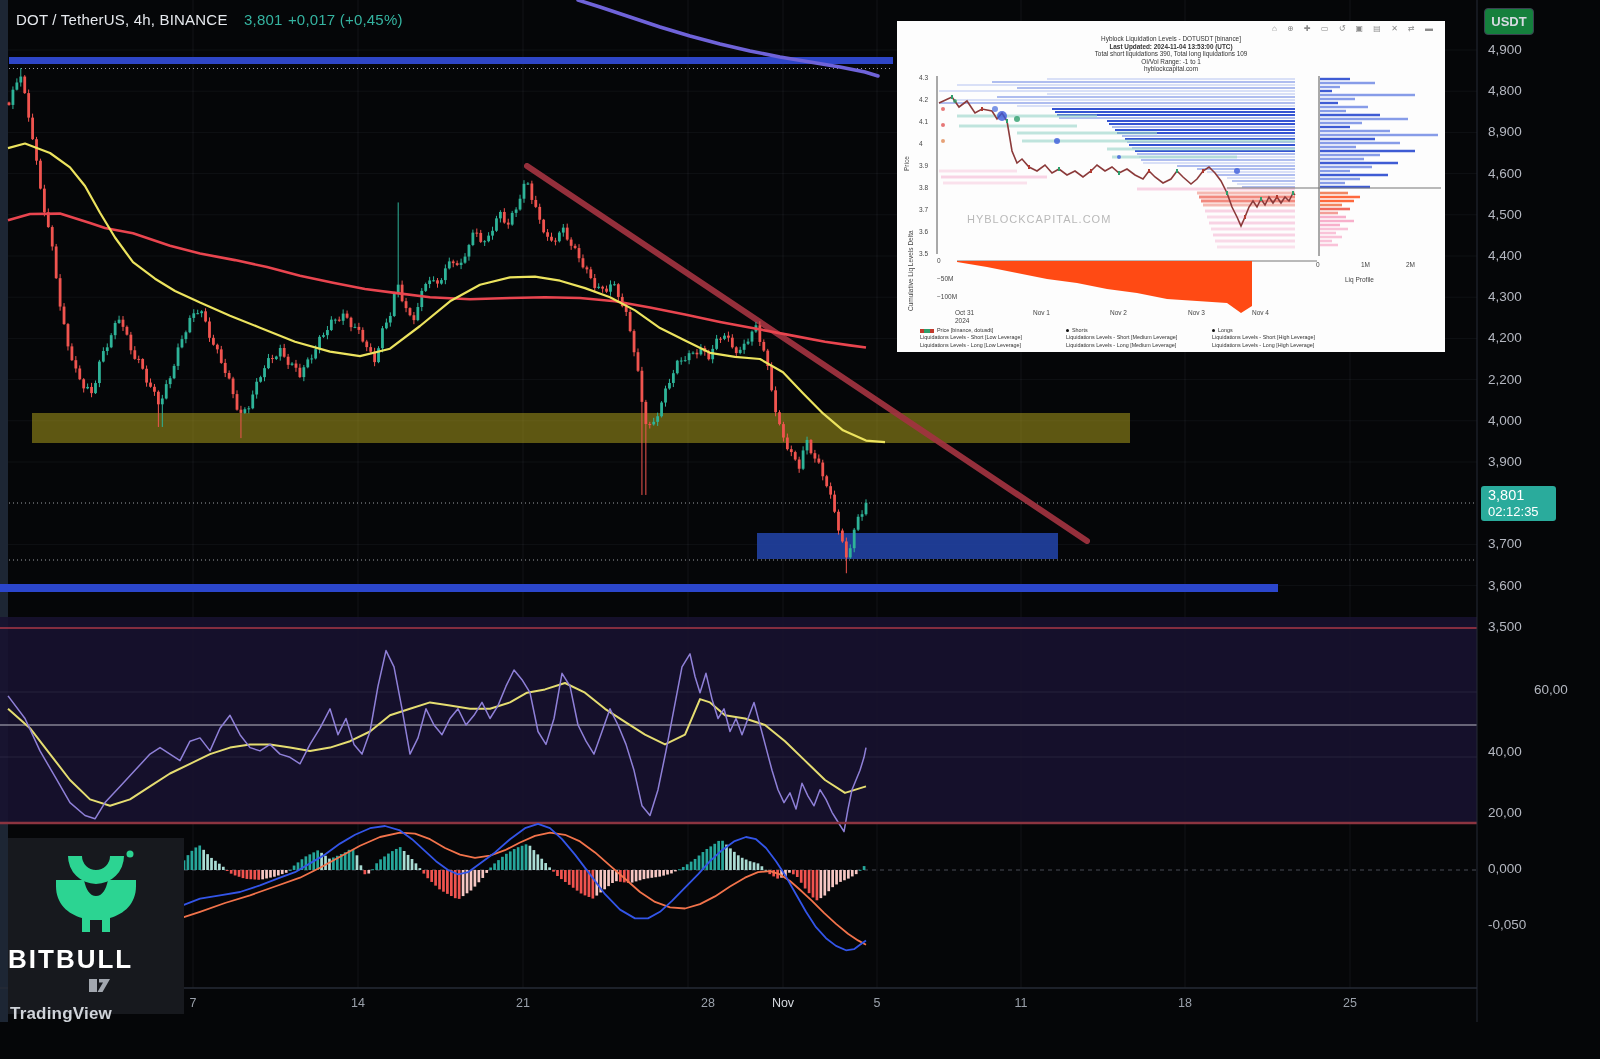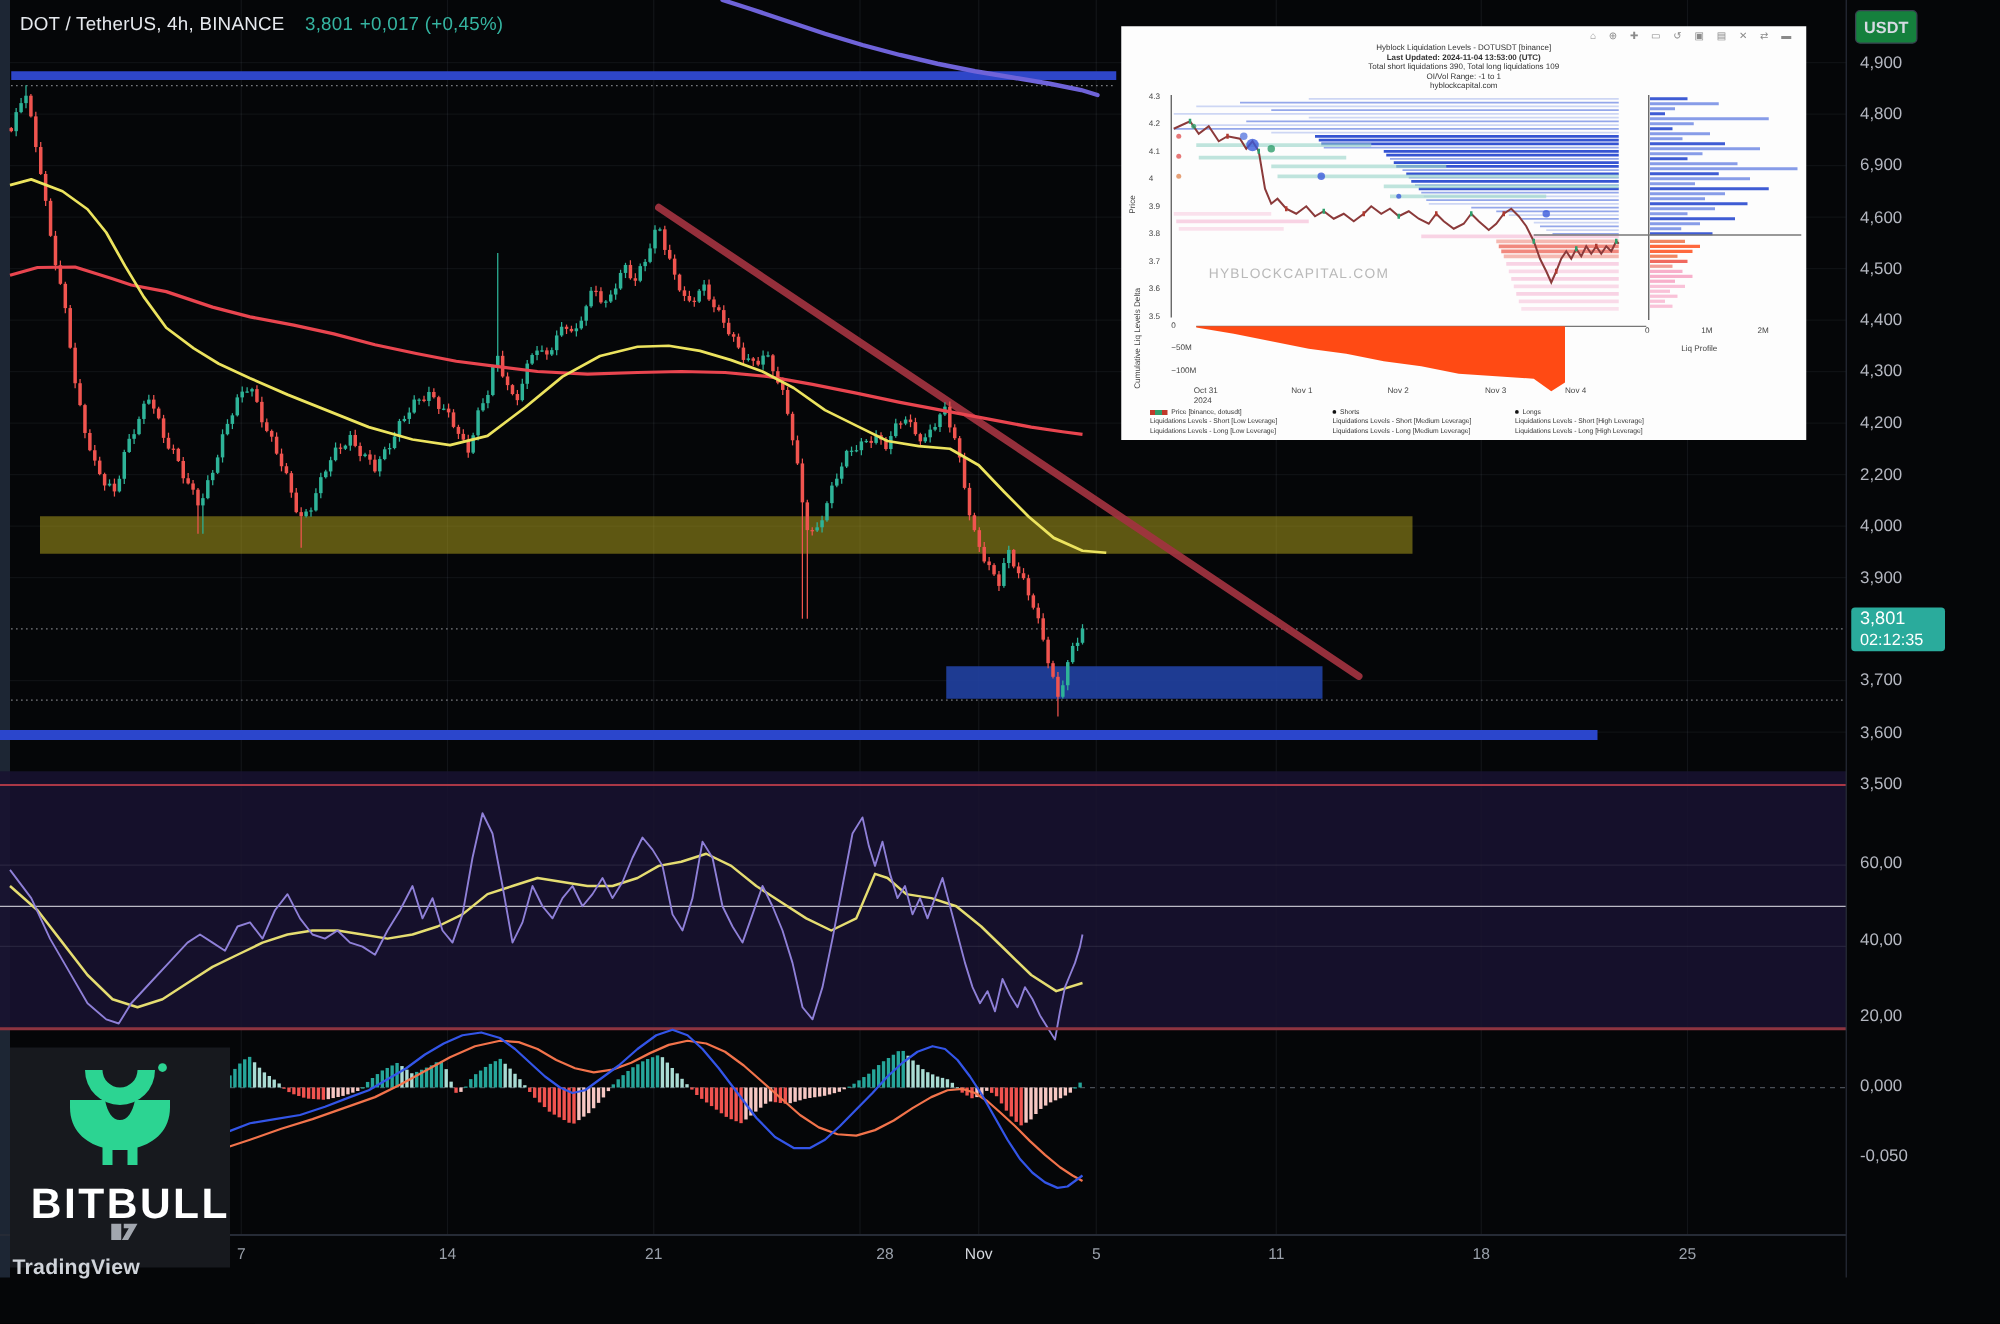--- a/index.html
+++ b/index.html
@@ -31,22 +31,22 @@
   .hytick{position:absolute;font-size:6.5px;color:#444;}
   .hyrot{position:absolute;font-size:6.5px;color:#444;transform:rotate(-90deg);transform-origin:left top;white-space:nowrap;}
   #hy-watermark{position:absolute;left:70px;top:192px;font-size:11px;color:#b9b9b9;letter-spacing:1px;}
   .hyleg{position:absolute;font-size:5.4px;color:#333;line-height:7px;white-space:nowrap;}
   .hyleg .mk-dot{display:inline-block;width:3px;height:3px;background:#111;border-radius:50%;margin-right:3px;vertical-align:middle;}
   .hyleg .mk-price{display:inline-block;width:14px;height:4px;margin-right:3px;
      background:linear-gradient(90deg,#c0392b 30%,#2e9e6b 30%,#2e9e6b 70%,#c0392b 70%);vertical-align:middle;}
   #bitbull{left:8px;top:838px;width:176px;height:176px;background:#17191e;z-index:6;}
   #footer-brand{left:10px;top:975px;z-index:6;display:flex;align-items:flex-end;gap:7px;flex-direction:column;}
   #footer-brand .txt{color:#cfd3d9;font-size:17px;font-weight:600;letter-spacing:.2px;}
-  #bb-word{position:absolute;left:0;top:106px;width:100%;text-align:right;color:#fff;
-     font-size:34px;font-weight:800;letter-spacing:2px;}
+  #bb-word{position:absolute;left:0;top:106px;width:100%;text-align:left;color:#fff;
+     font-size:26px;font-weight:800;letter-spacing:2px;}
 </style>
 </head>
 <body>
 
 <div id="app">
   <div id="left-strip" class="abs"></div>
 
   <svg id="chart-svg" class="abs" width="1600" height="1059">
       <g>
         <line x1="193" y1="0" x2="193" y2="988" stroke="rgba(160,170,190,0.09)" stroke-width="1"></line>
@@ -723,35 +723,35 @@
     <span class="chg">+0,017 (+0,45%)</span>
   </div>
 
   <div id="usdt-btn" class="abs">
     <span>USDT</span>
   </div>
 
   <div id="price-axis-labels">
       <div class="axlabel" style="top: 42px;">4,900</div>
       <div class="axlabel" style="top: 83px;">4,800</div>
-      <div class="axlabel" style="top: 124px;">6,900</div>
+      <div class="axlabel" style="top: 124px;">8,900</div>
       <div class="axlabel" style="top: 166px;">4,600</div>
       <div class="axlabel" style="top: 207px;">4,500</div>
       <div class="axlabel" style="top: 248px;">4,400</div>
       <div class="axlabel" style="top: 289px;">4,300</div>
       <div class="axlabel" style="top: 330px;">4,200</div>
       <div class="axlabel" style="top: 372px;">2,200</div>
       <div class="axlabel" style="top: 413px;">4,000</div>
       <div class="axlabel" style="top: 454px;">3,900</div>
       <div class="axlabel" style="top: 536px;">3,700</div>
       <div class="axlabel" style="top: 578px;">3,600</div>
       <div class="axlabel" style="top: 619px;">3,500</div>
     </div>
   <div id="indicator-axis-labels">
-      <div class="axlabel" style="top: 682px;">60,00</div>
+      <div class="axlabel" style="top: 682px; margin-left: 46px;">60,00</div>
       <div class="axlabel" style="top: 744px; text-align: center;">40,00</div>
       <div class="axlabel" style="top: 805px;">20,00</div>
       <div class="axlabel" style="top: 861px;">0,000</div>
       <div class="axlabel" style="top: 917px;">-0,050</div>
     </div>
   <div id="time-axis-labels">
       <div class="tlabel" style="left: 193px;">7</div>
       <div class="tlabel" style="left: 358px;">14</div>
       <div class="tlabel" style="left: 523px;">21</div>
       <div class="tlabel" style="left: 708px;">28</div>

